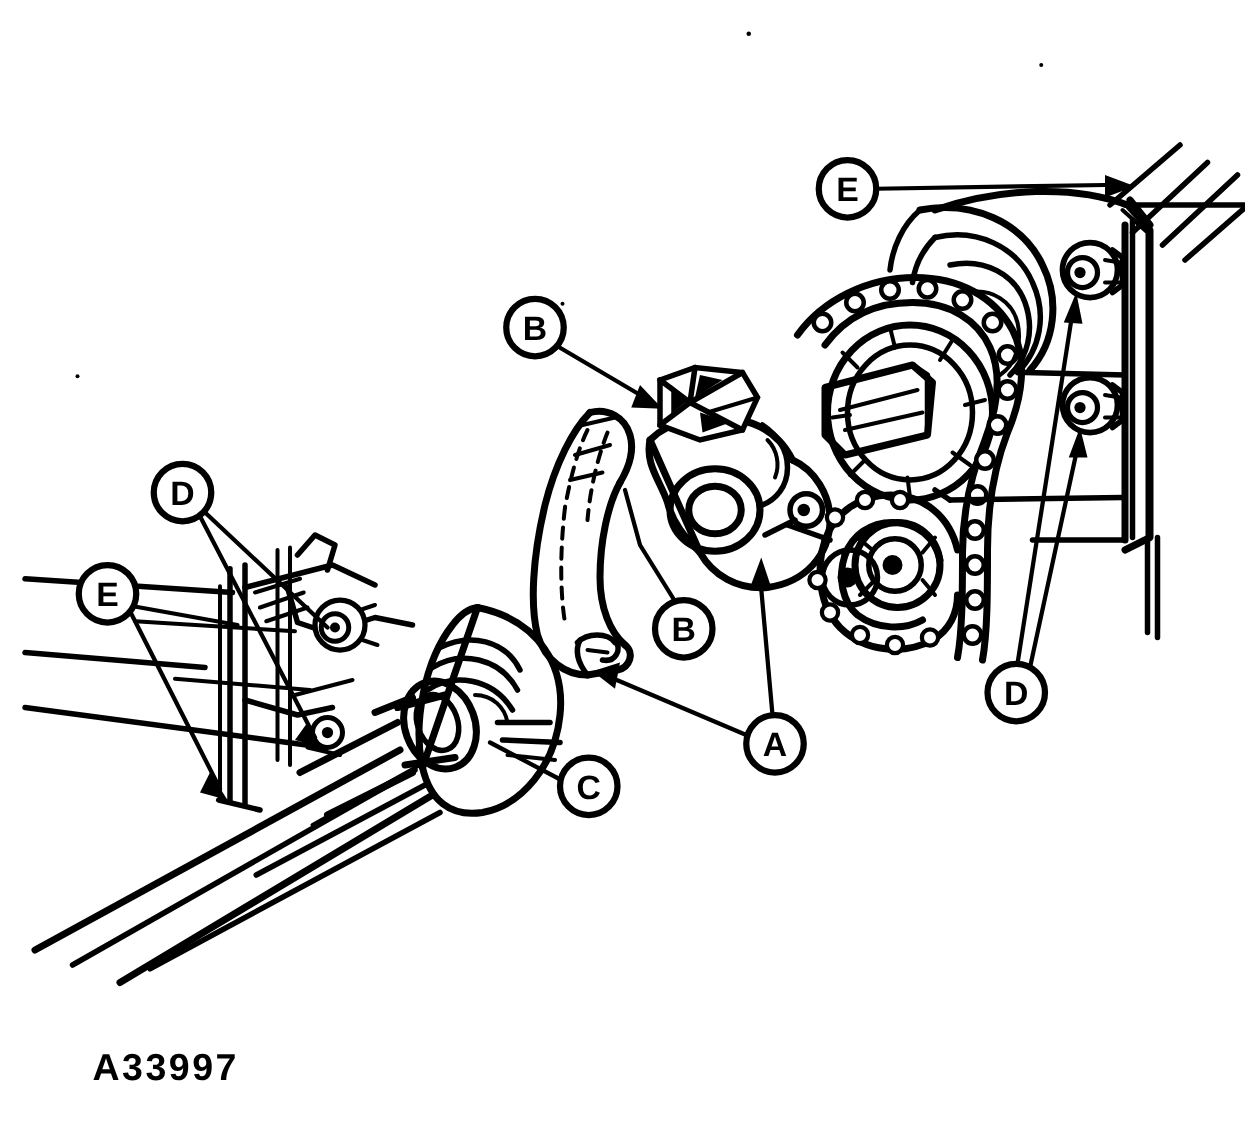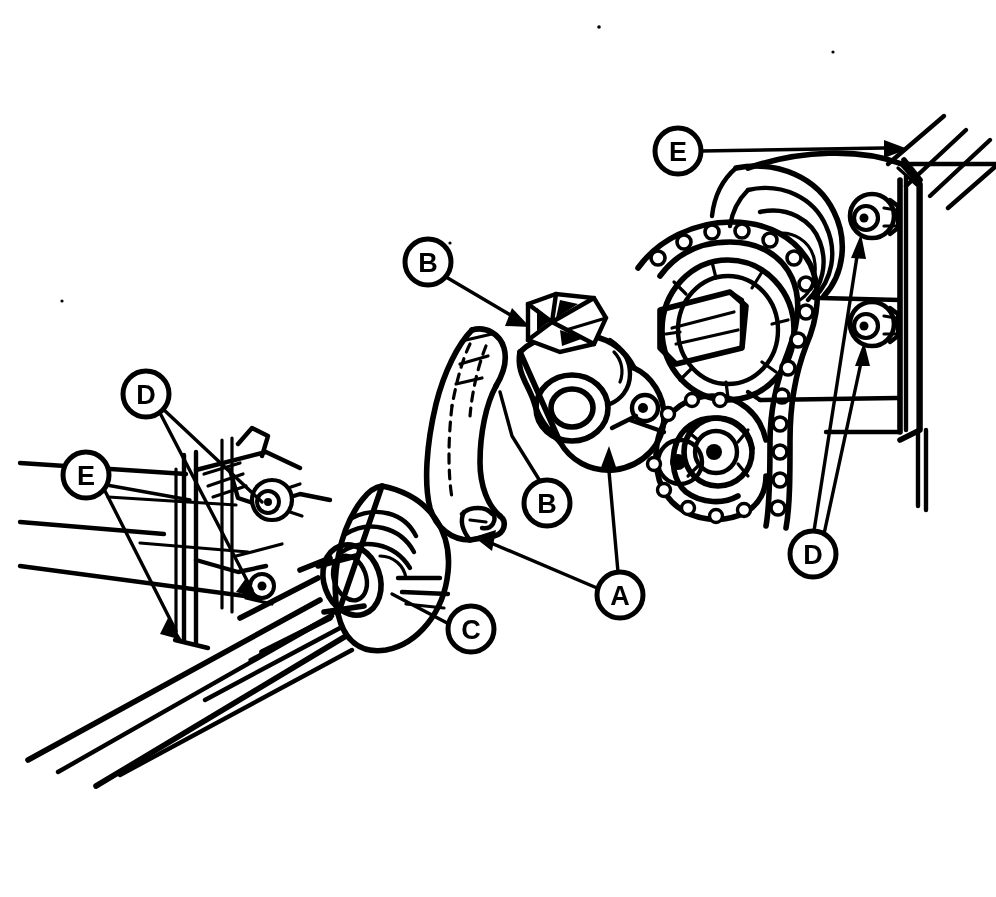--- a/index.html
+++ b/index.html
@@ -361,14 +361,15 @@
       <circle class="fillblk" cx="599" cy="27" r="1.8"></circle>
       <circle class="fillblk" cx="833" cy="52" r="1.6"></circle>
       <circle class="fillblk" cx="450" cy="243" r="1.6"></circle>
       <circle class="fillblk" cx="62" cy="301" r="1.6"></circle>
       <circle class="fillblk" cx="926" cy="472" r="1.6"></circle>
       <circle class="fillblk" cx="178" cy="744" r="1.6"></circle>
     </g>
 
   </svg>
 
+  <div id="fig-label">A33997</div>
 
 </div>
 
 </body></html>

